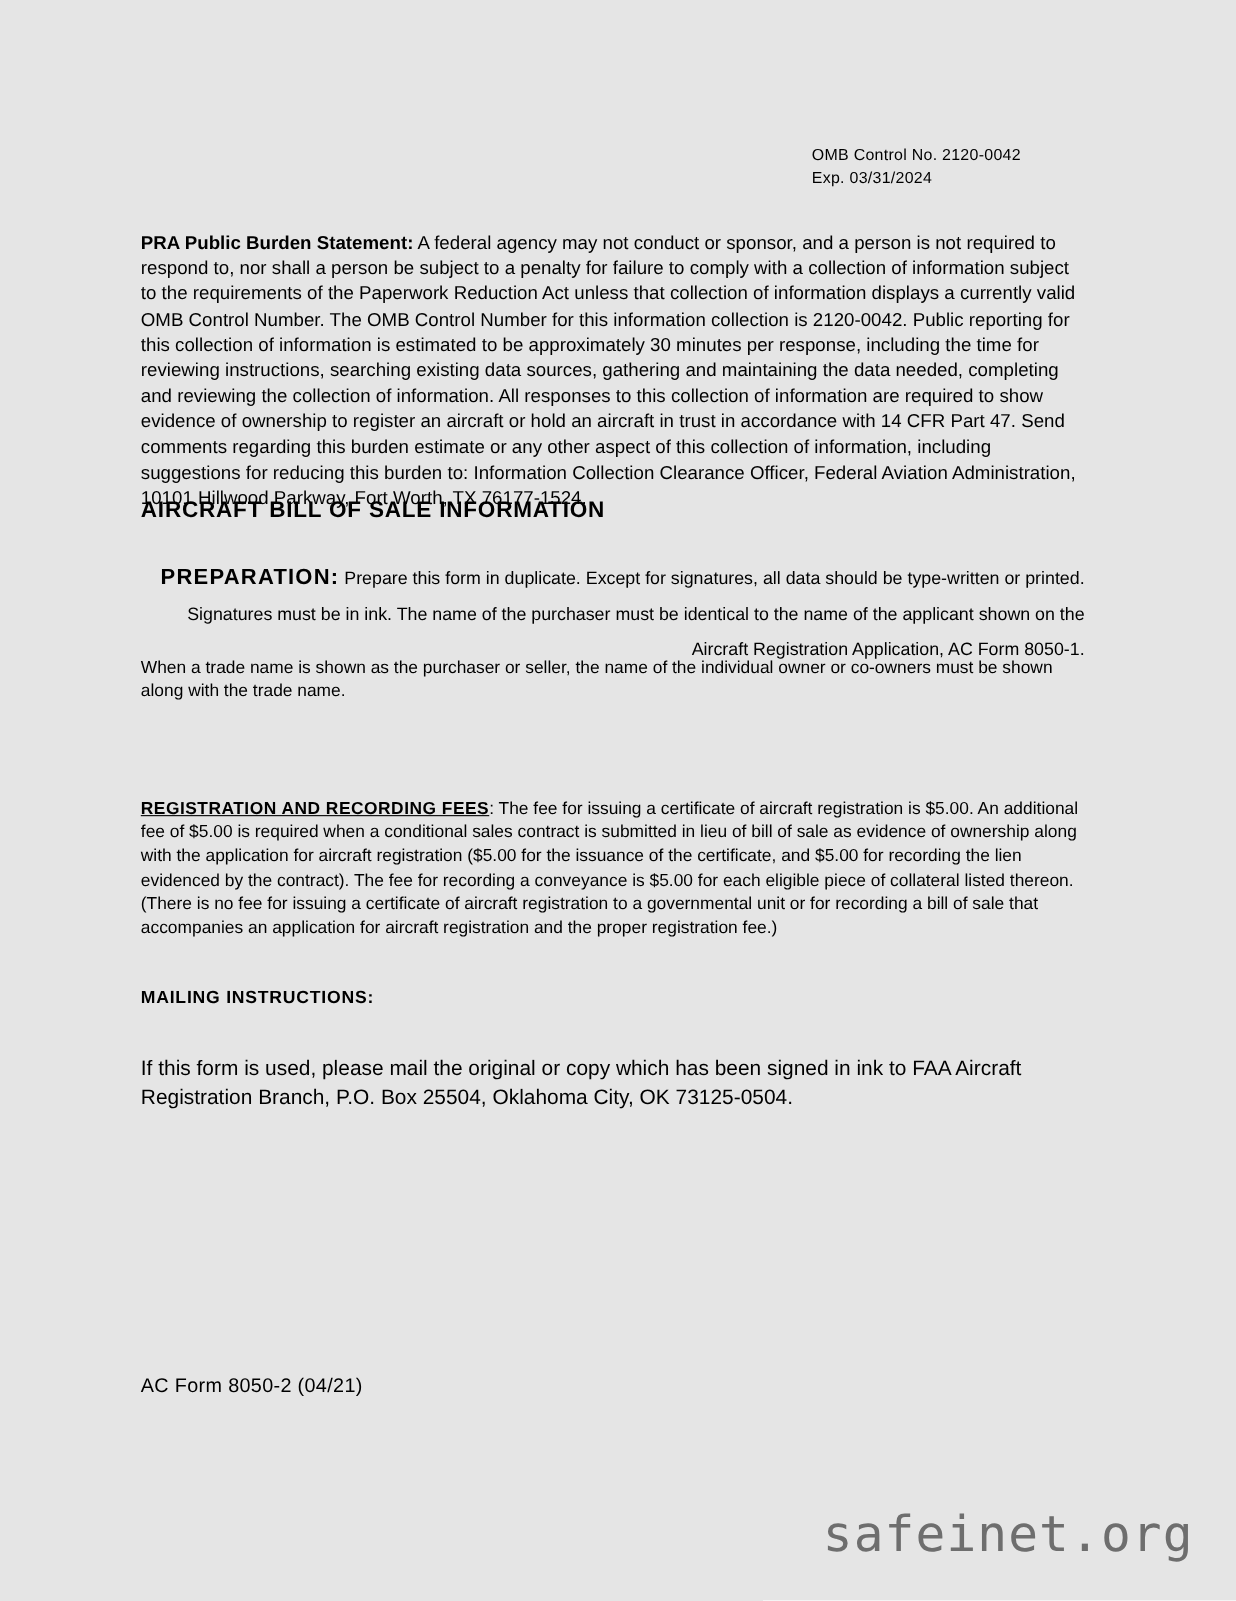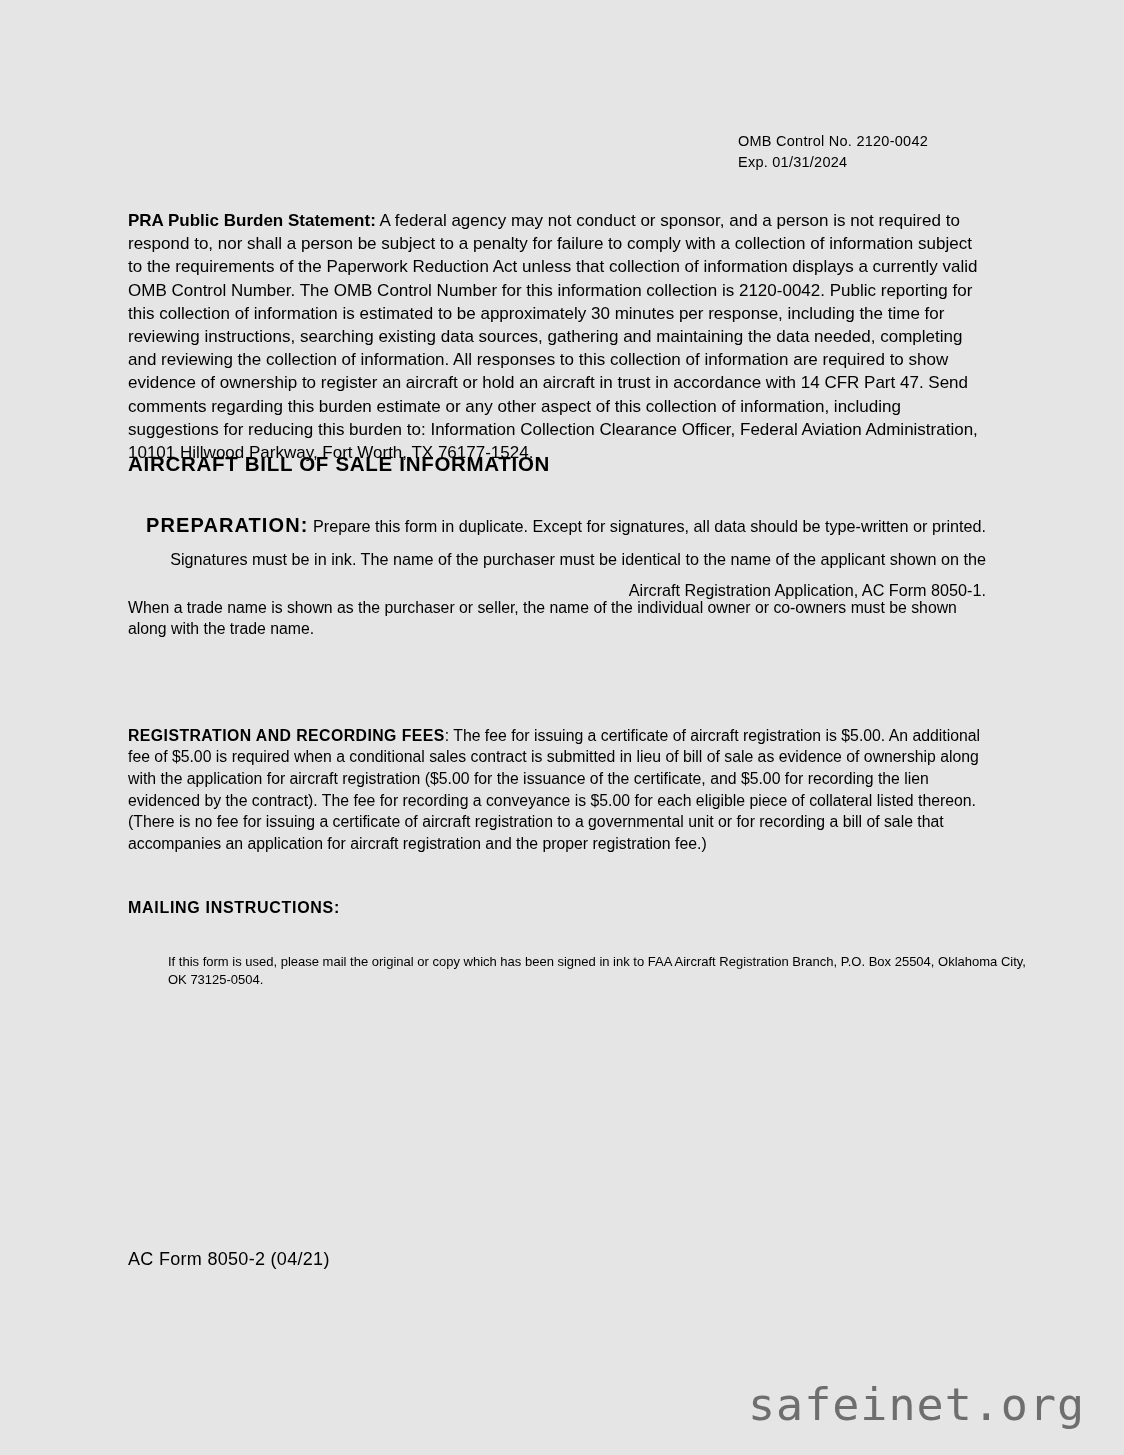--- a/index.html
+++ b/index.html
@@ -95,39 +95,39 @@
     position: absolute;
     left: 128px;
     top: 709px;
     width: 858px;
     font-size: 15.8px;
     line-height: 1.37;
   }
   .fees-label {
     font-weight: bold;
     letter-spacing: 0.45px;
+    text-decoration: underline;
   }
 
   
   .mailing-heading {
     position: absolute;
     left: 128px;
     top: 886px;
     font-size: 16px;
     font-weight: bold;
     letter-spacing: 0.7px;
   }
   .mailing-para {
     position: absolute;
     left: 128px;
     top: 940px;
     width: 858px;
-    font-size: 13px;
+    font-size: 19px;
     line-height: 1.4;
-    margin-left: 40px;
   }
 
   
   .form-footer {
     position: absolute;
     left: 128px;
     top: 1249px;
     font-size: 18px;
     letter-spacing: 0.3px;
   }
@@ -135,31 +135,30 @@
   
   .watermark {
     position: absolute;
     left: 748px;
     top: 1368px;
     font-family: "DejaVu Sans Mono", monospace;
     font-size: 45px;
     color: #6e6e6e;
     letter-spacing: 1px;
     white-space: nowrap;
-    margin-top: 10px;
   }
 </style>
 </head>
 <body>
 
 <div class="page">
 
   <div class="omb-block">
     <span class="omb-line">OMB Control No. 2120-0042</span>
-    <span class="omb-line">Exp. 01/31/2024</span>
+    <span class="omb-line">Exp. 03/31/2024</span>
   </div>
 
   <p class="pra-block"><span class="pra-label">PRA Public Burden Statement:</span><span> A federal agency may not conduct or sponsor, and a person is not required to respond to, nor shall a person be subject to a penalty for failure to comply with a collection of information subject to the requirements of the Paperwork Reduction Act unless that collection of information displays a currently valid OMB Control Number.  The OMB Control Number for this information collection is 2120-0042.  Public reporting for this collection of information is estimated to be approximately 30 minutes per response, including the time for reviewing instructions, searching existing data sources, gathering and maintaining the data needed, completing and reviewing the collection of information.  All responses to this collection of information are required to show evidence of ownership to register an aircraft or hold an aircraft in trust in accordance with 14 CFR Part 47. Send comments regarding this burden estimate or any other aspect of this collection of information, including suggestions for reducing this burden to: Information Collection Clearance Officer, Federal Aviation Administration, 10101 Hillwood Parkway, Fort Worth, TX 76177-1524.</span></p>
 
   <h1 class="doc-title">AIRCRAFT BILL OF SALE INFORMATION</h1>
 
   <p class="prep-para"><span class="prep-label">PREPARATION:</span><span>  Prepare this form in duplicate.  Except for signatures, all data should be type-written or printed.   Signatures must be in ink.   The name of the purchaser must be identical to the name of the applicant shown on the Aircraft Registration Application, AC Form 8050-1.</span></p>
 
   <p class="para-trade">When a trade name is shown as the purchaser or seller, the name of the individual owner or co-owners must be shown along with the trade name.</p>
 

